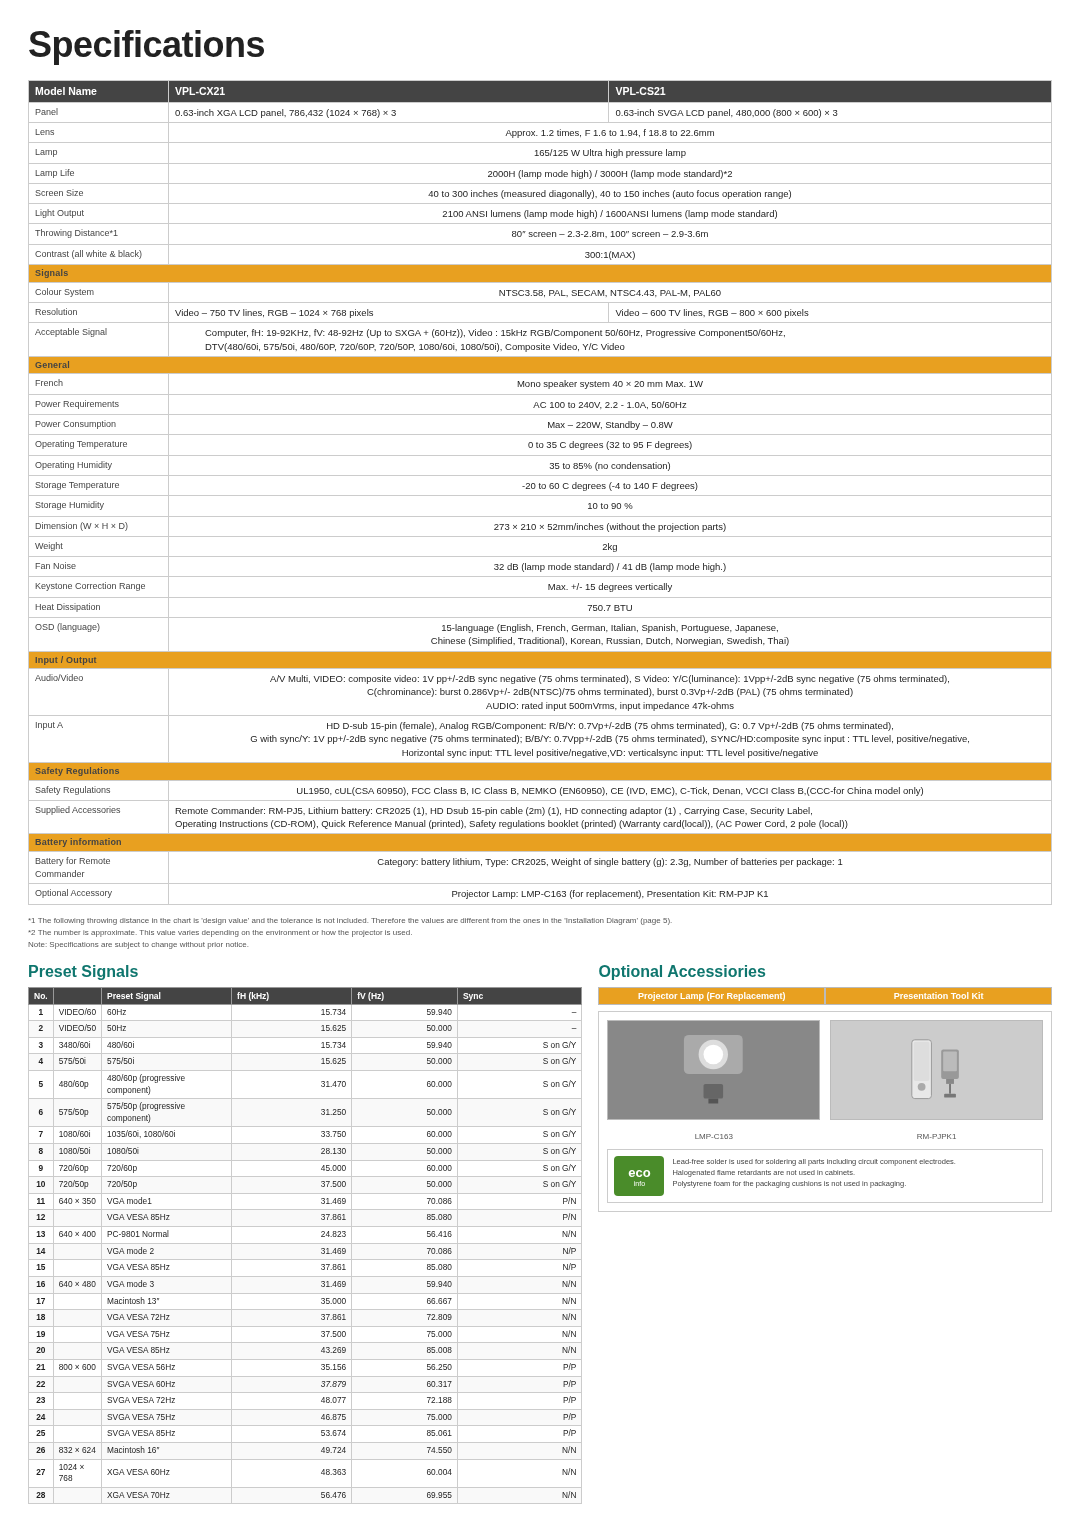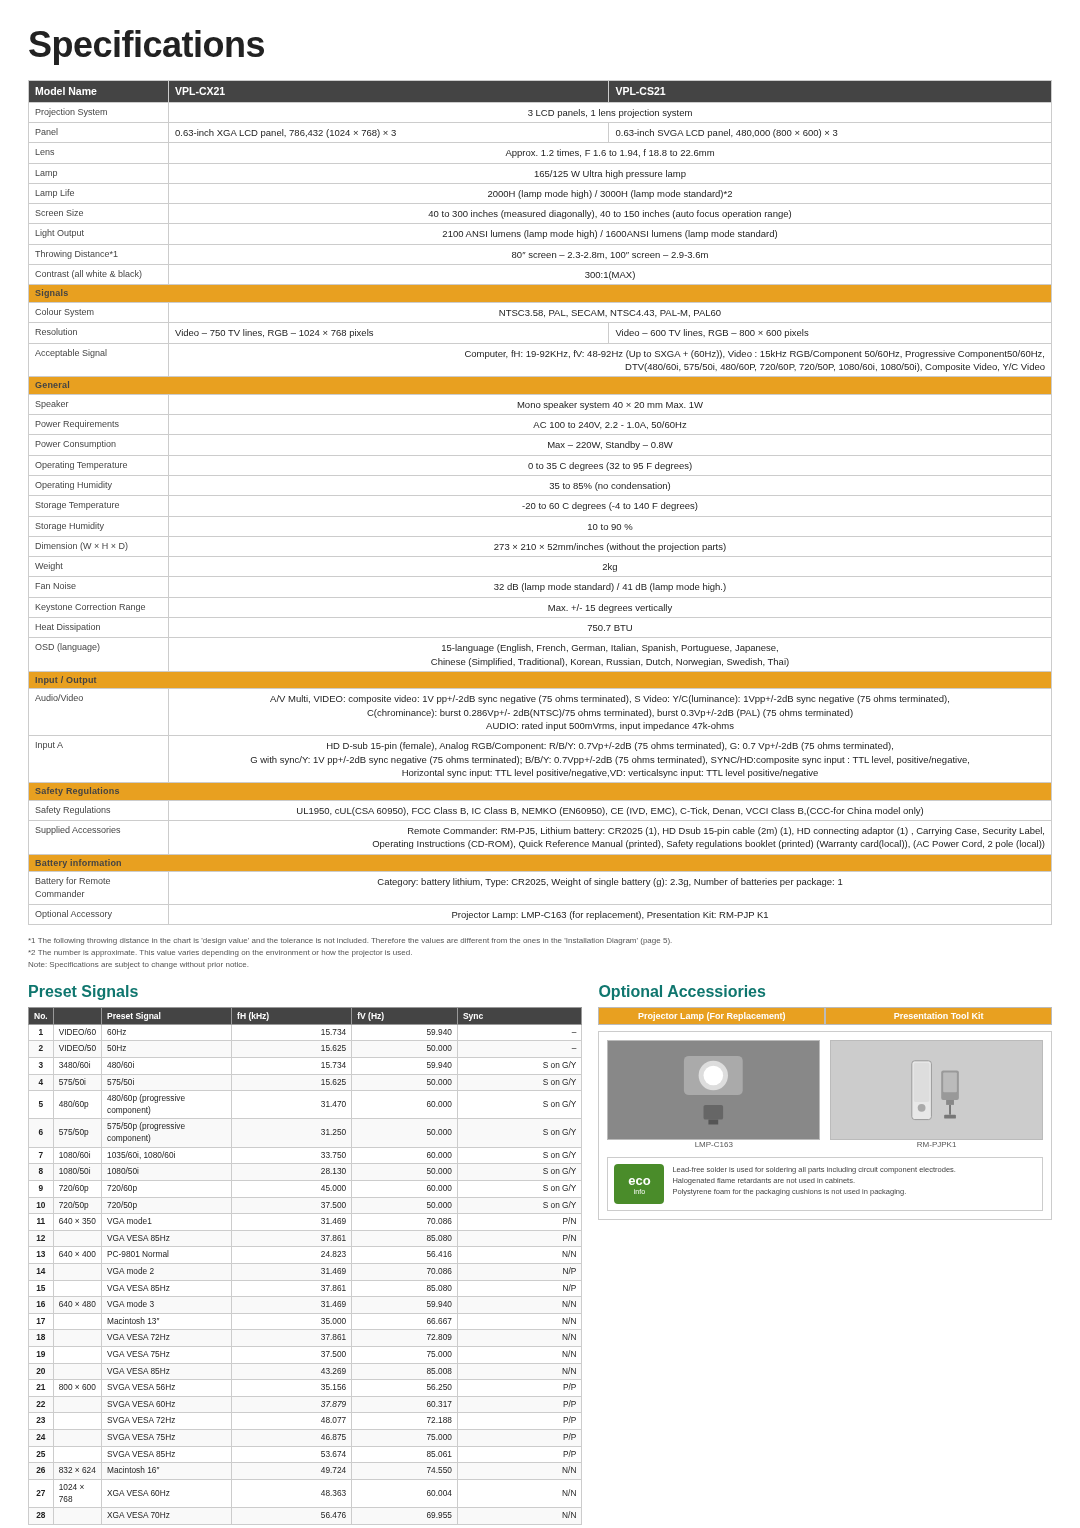--- a/index.html
+++ b/index.html
@@ -140,21 +140,21 @@
       border: 1px solid #bbb;
     }
     .lamp-img svg {
       width: 80%;
       height: 80%;
     }
     .acc-label {
       font-size: 8px;
       color: #555;
       text-align: center;
-      margin-top: 0;
+      margin-top: 12px;
     }
     .eco-box {
       display: flex;
       align-items: flex-start;
       gap: 8px;
       margin-top: 8px;
       border: 1px solid #ccc;
       padding: 6px;
     }
     .eco-logo {
@@ -189,24 +189,20 @@
 <table class="specs-table">
   <thead>
     <tr>
       <th>Model Name</th>
       <th>VPL-CX21</th>
       <th>VPL-CS21</th>
     </tr>
   </thead>
   <tbody id="specs-tbody">
       <tr>
-        <td>Projection System</td>
-        <td colspan="2" style="text-align: center; white-space: pre-line;">3 LCD panels, 1 lens projection system</td>
-      </tr>
-      <tr>
         <td>Panel</td>
         <td>0.63-inch XGA LCD panel, 786,432 (1024 × 768) × 3</td>
         <td>0.63-inch SVGA LCD panel, 480,000 (800 × 600) × 3</td>
       </tr>
       <tr>
         <td>Lens</td>
         <td colspan="2" style="text-align: center; white-space: pre-line;">Approx. 1.2 times, F 1.6 to 1.94, f 18.8 to 22.6mm</td>
       </tr>
       <tr>
         <td>Lamp</td>
@@ -239,28 +235,28 @@
         <td>Colour System</td>
         <td colspan="2" style="text-align: center; white-space: pre-line;">NTSC3.58, PAL, SECAM, NTSC4.43, PAL-M, PAL60</td>
       </tr>
       <tr>
         <td>Resolution</td>
         <td>Video – 750 TV lines, RGB – 1024 × 768 pixels</td>
         <td>Video – 600 TV lines, RGB – 800 × 600 pixels</td>
       </tr>
       <tr>
         <td>Acceptable Signal</td>
-        <td colspan="2" style="text-align: right; white-space: pre-line; padding-left: 36px;">Computer, fH: 19-92KHz, fV: 48-92Hz (Up to SXGA + (60Hz)), Video : 15kHz RGB/Component 50/60Hz, Progressive Component50/60Hz,
+        <td colspan="2" style="text-align: left; white-space: pre-line; padding-left: 36px;">Computer, fH: 19-92KHz, fV: 48-92Hz (Up to SXGA + (60Hz)), Video : 15kHz RGB/Component 50/60Hz, Progressive Component50/60Hz,
 DTV(480/60i, 575/50i, 480/60P, 720/60P, 720/50P, 1080/60i, 1080/50i), Composite Video, Y/C Video</td>
       </tr>
       <tr class="section-header">
         <td colspan="3" style="background: rgb(232, 160, 32);">General</td>
       </tr>
       <tr>
-        <td>Speaker</td>
+        <td>French</td>
         <td colspan="2" style="text-align: center; white-space: pre-line;">Mono speaker system 40 × 20 mm Max. 1W</td>
       </tr>
       <tr>
         <td>Power Requirements</td>
         <td colspan="2" style="text-align: center; white-space: pre-line;">AC 100 to 240V, 2.2 - 1.0A, 50/60Hz</td>
       </tr>
       <tr>
         <td>Power Consumption</td>
         <td colspan="2" style="text-align: center; white-space: pre-line;">Max – 220W, Standby – 0.8W</td>
       </tr>
@@ -322,21 +318,21 @@
       </tr>
       <tr class="section-header">
         <td colspan="3" style="background: rgb(232, 160, 32);">Safety Regulations</td>
       </tr>
       <tr>
         <td>Safety Regulations</td>
         <td colspan="2" style="text-align: center; white-space: pre-line;">UL1950, cUL(CSA 60950), FCC Class B, IC Class B, NEMKO (EN60950), CE (IVD, EMC), C-Tick, Denan, VCCI Class B,(CCC-for China model only)</td>
       </tr>
       <tr>
         <td>Supplied Accessories</td>
-        <td colspan="2" style="text-align: right; white-space: pre-line;">Remote Commander: RM-PJ5, Lithium battery: CR2025 (1), HD Dsub 15-pin cable (2m) (1), HD connecting adaptor (1) , Carrying Case, Security Label,
+        <td colspan="2" style="text-align: left; white-space: pre-line;">Remote Commander: RM-PJ5, Lithium battery: CR2025 (1), HD Dsub 15-pin cable (2m) (1), HD connecting adaptor (1) , Carrying Case, Security Label,
 Operating Instructions (CD-ROM), Quick Reference Manual (printed), Safety regulations booklet (printed) (Warranty card(local)), (AC Power Cord, 2 pole (local))</td>
       </tr>
       <tr class="section-header">
         <td colspan="3" style="background: rgb(232, 160, 32);">Battery information</td>
       </tr>
       <tr>
         <td>Battery for Remote Commander</td>
         <td colspan="2" style="text-align: center; white-space: pre-line;">Category: battery lithium, Type: CR2025, Weight of single battery (g): 2.3g, Number of batteries per package: 1</td>
       </tr>
       <tr>

